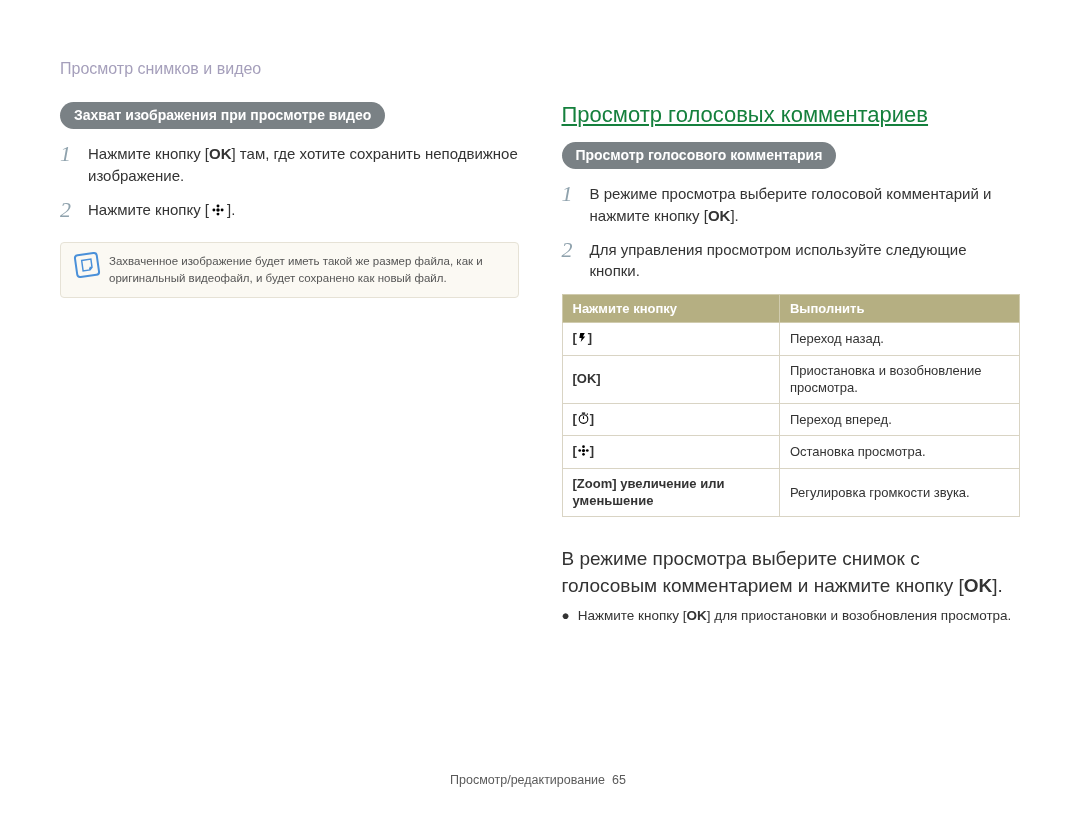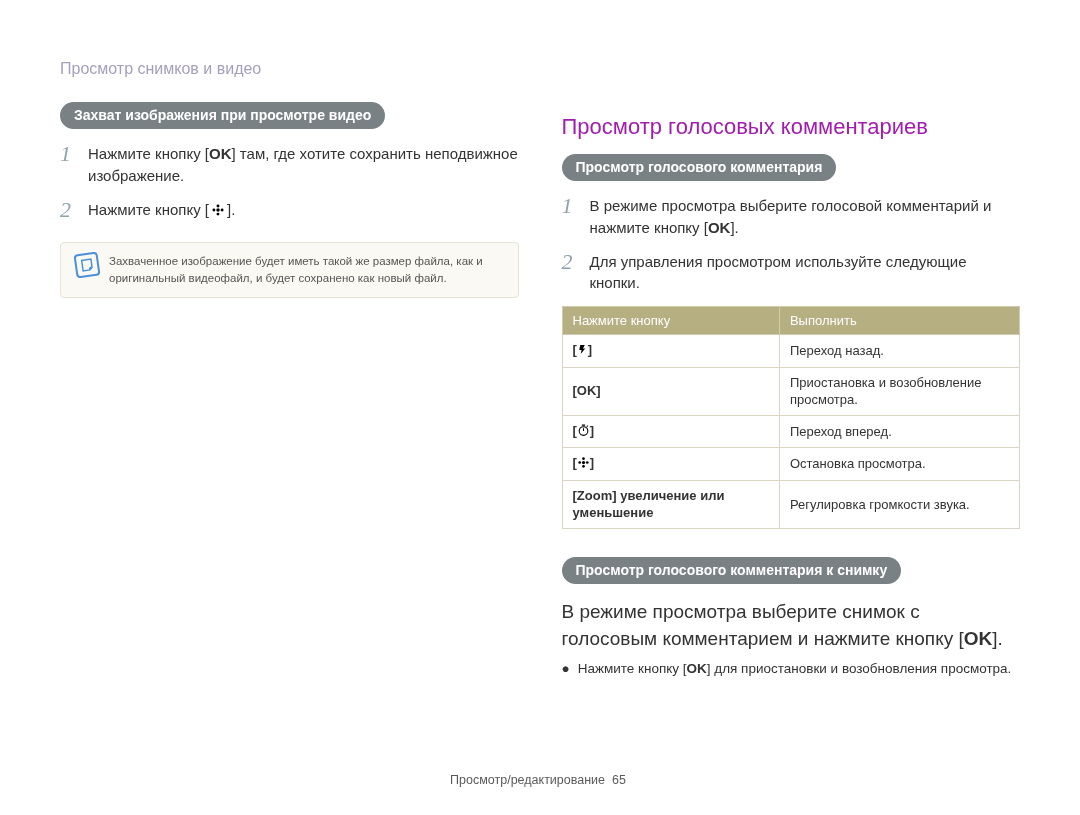--- a/index.html
+++ b/index.html
@@ -31,24 +31,25 @@
     display:inline-block;
     background:#7a8185;
     color:#fff;
     border-radius:14px;
     padding:5px 14px 6px;
     font-size:14px;
     font-weight:bold;
     margin-bottom:14px;
   }
   .h2{
-    color:#a21caf;
+    color:#15803d;
     font-size:22px;
     font-weight:normal;
-    margin:12px 0 14px 0;
+    margin:0 0 14px 0;
+    text-decoration:underline;
   }
   .step{
     display:flex;
     gap:10px;
     margin:0 0 12px 0;
     line-height:1.45;
     font-size:15px;
   }
   .step .num{
     font-style:italic;
@@ -84,21 +85,21 @@
   table.ctrl{
     border-collapse:collapse;
     width:100%;
     font-size:13px;
     margin:8px 0 28px 0;
   }
   table.ctrl th{
     background:#b5af82;
     color:#fff;
     text-align:left;
-    font-weight:normal;
+    font-weight:bold;
     padding:6px 10px;
     border:1px solid #d0cbae;
   }
   table.ctrl td{
     border:1px solid #d9d4c4;
     padding:6px 10px;
     vertical-align:middle;
     line-height:1.35;
   }
   table.ctrl td.kcell{font-weight:bold;}
@@ -223,21 +224,20 @@
                   </svg></span>]</td>
           <td>Остановка просмотра.</td>
         </tr>
         <tr>
           <td class="kcell">[Zoom] увеличение или уменьшение</td>
           <td>Регулировка громкости звука.</td>
         </tr>
       </tbody>
         </table>
 
-      <div class="pill">Просмотр голосового комментария к снимку</div>
 
       <div style="font-size:19px;line-height:1.45;margin-bottom:4px;">
         <span>В режиме просмотра выберите снимок с голосовым комментарием и нажмите кнопку [</span><span class="ok">OK</span><span>].</span>
       </div>
 
       <div class="bullet-row">
         <div class="b">●</div>
         <div>
           <span>Нажмите кнопку [</span><span class="ok">OK</span><span>] для приостановки и возобновления просмотра.</span>
         </div>

